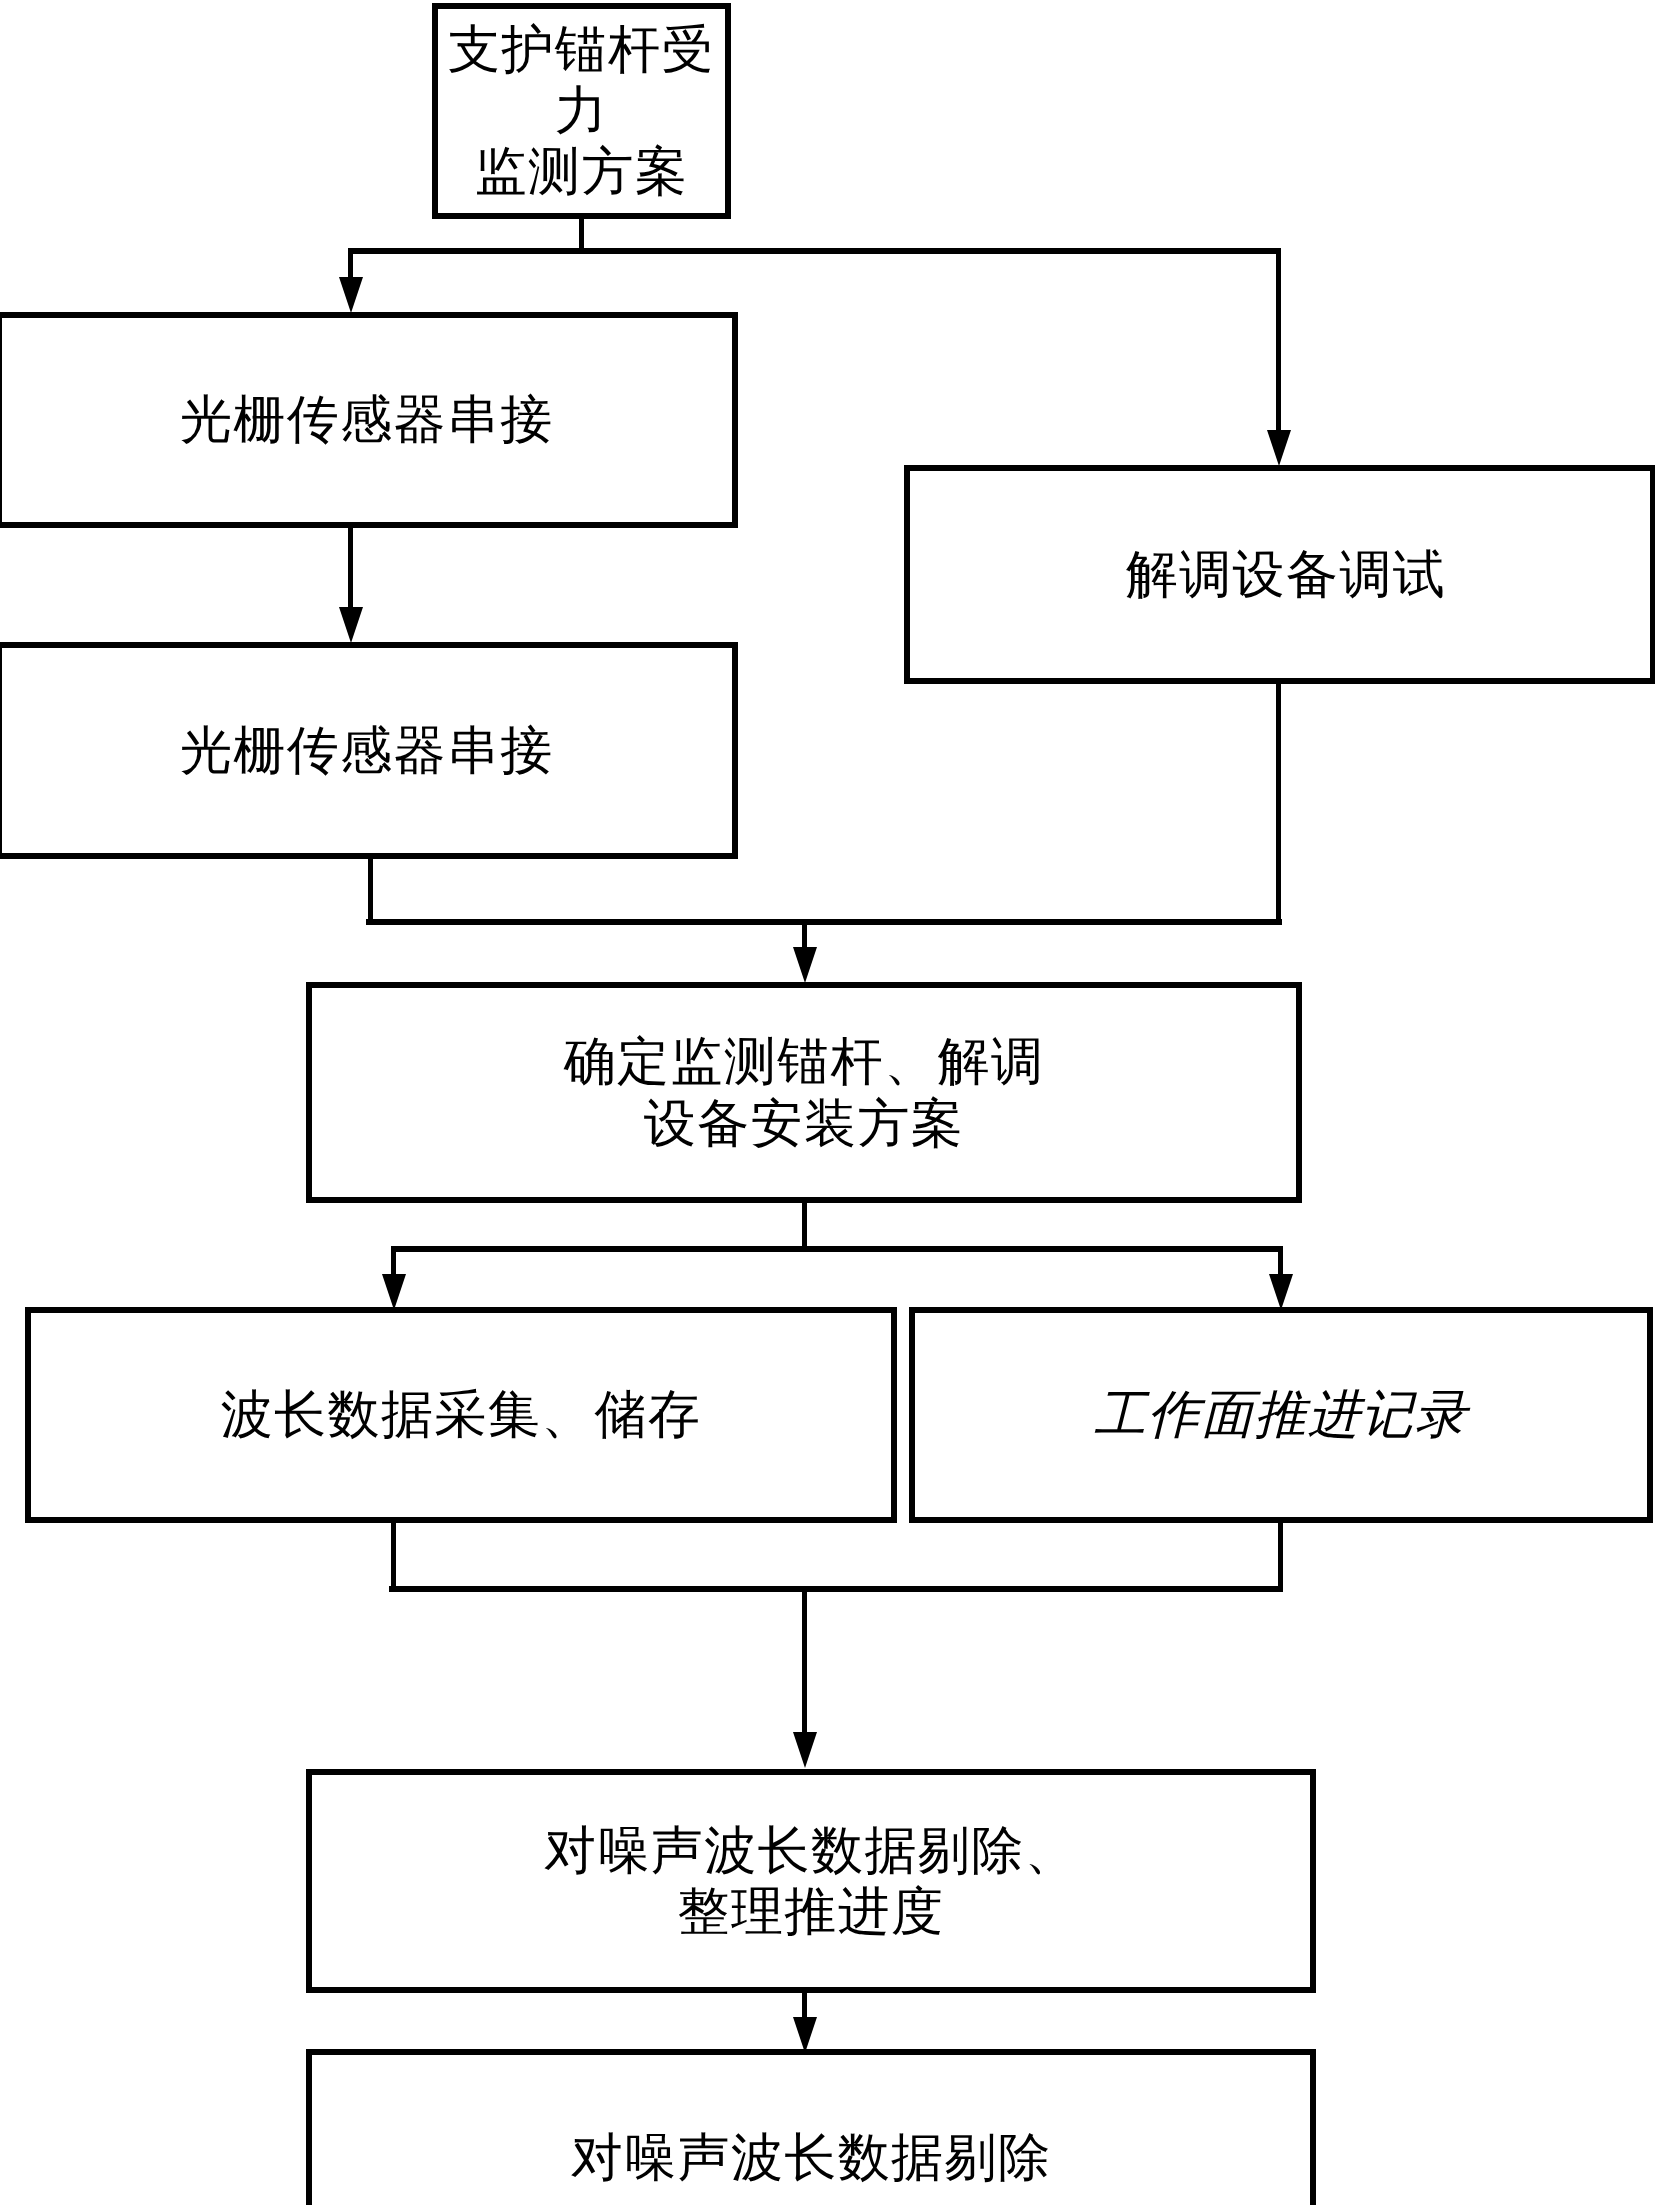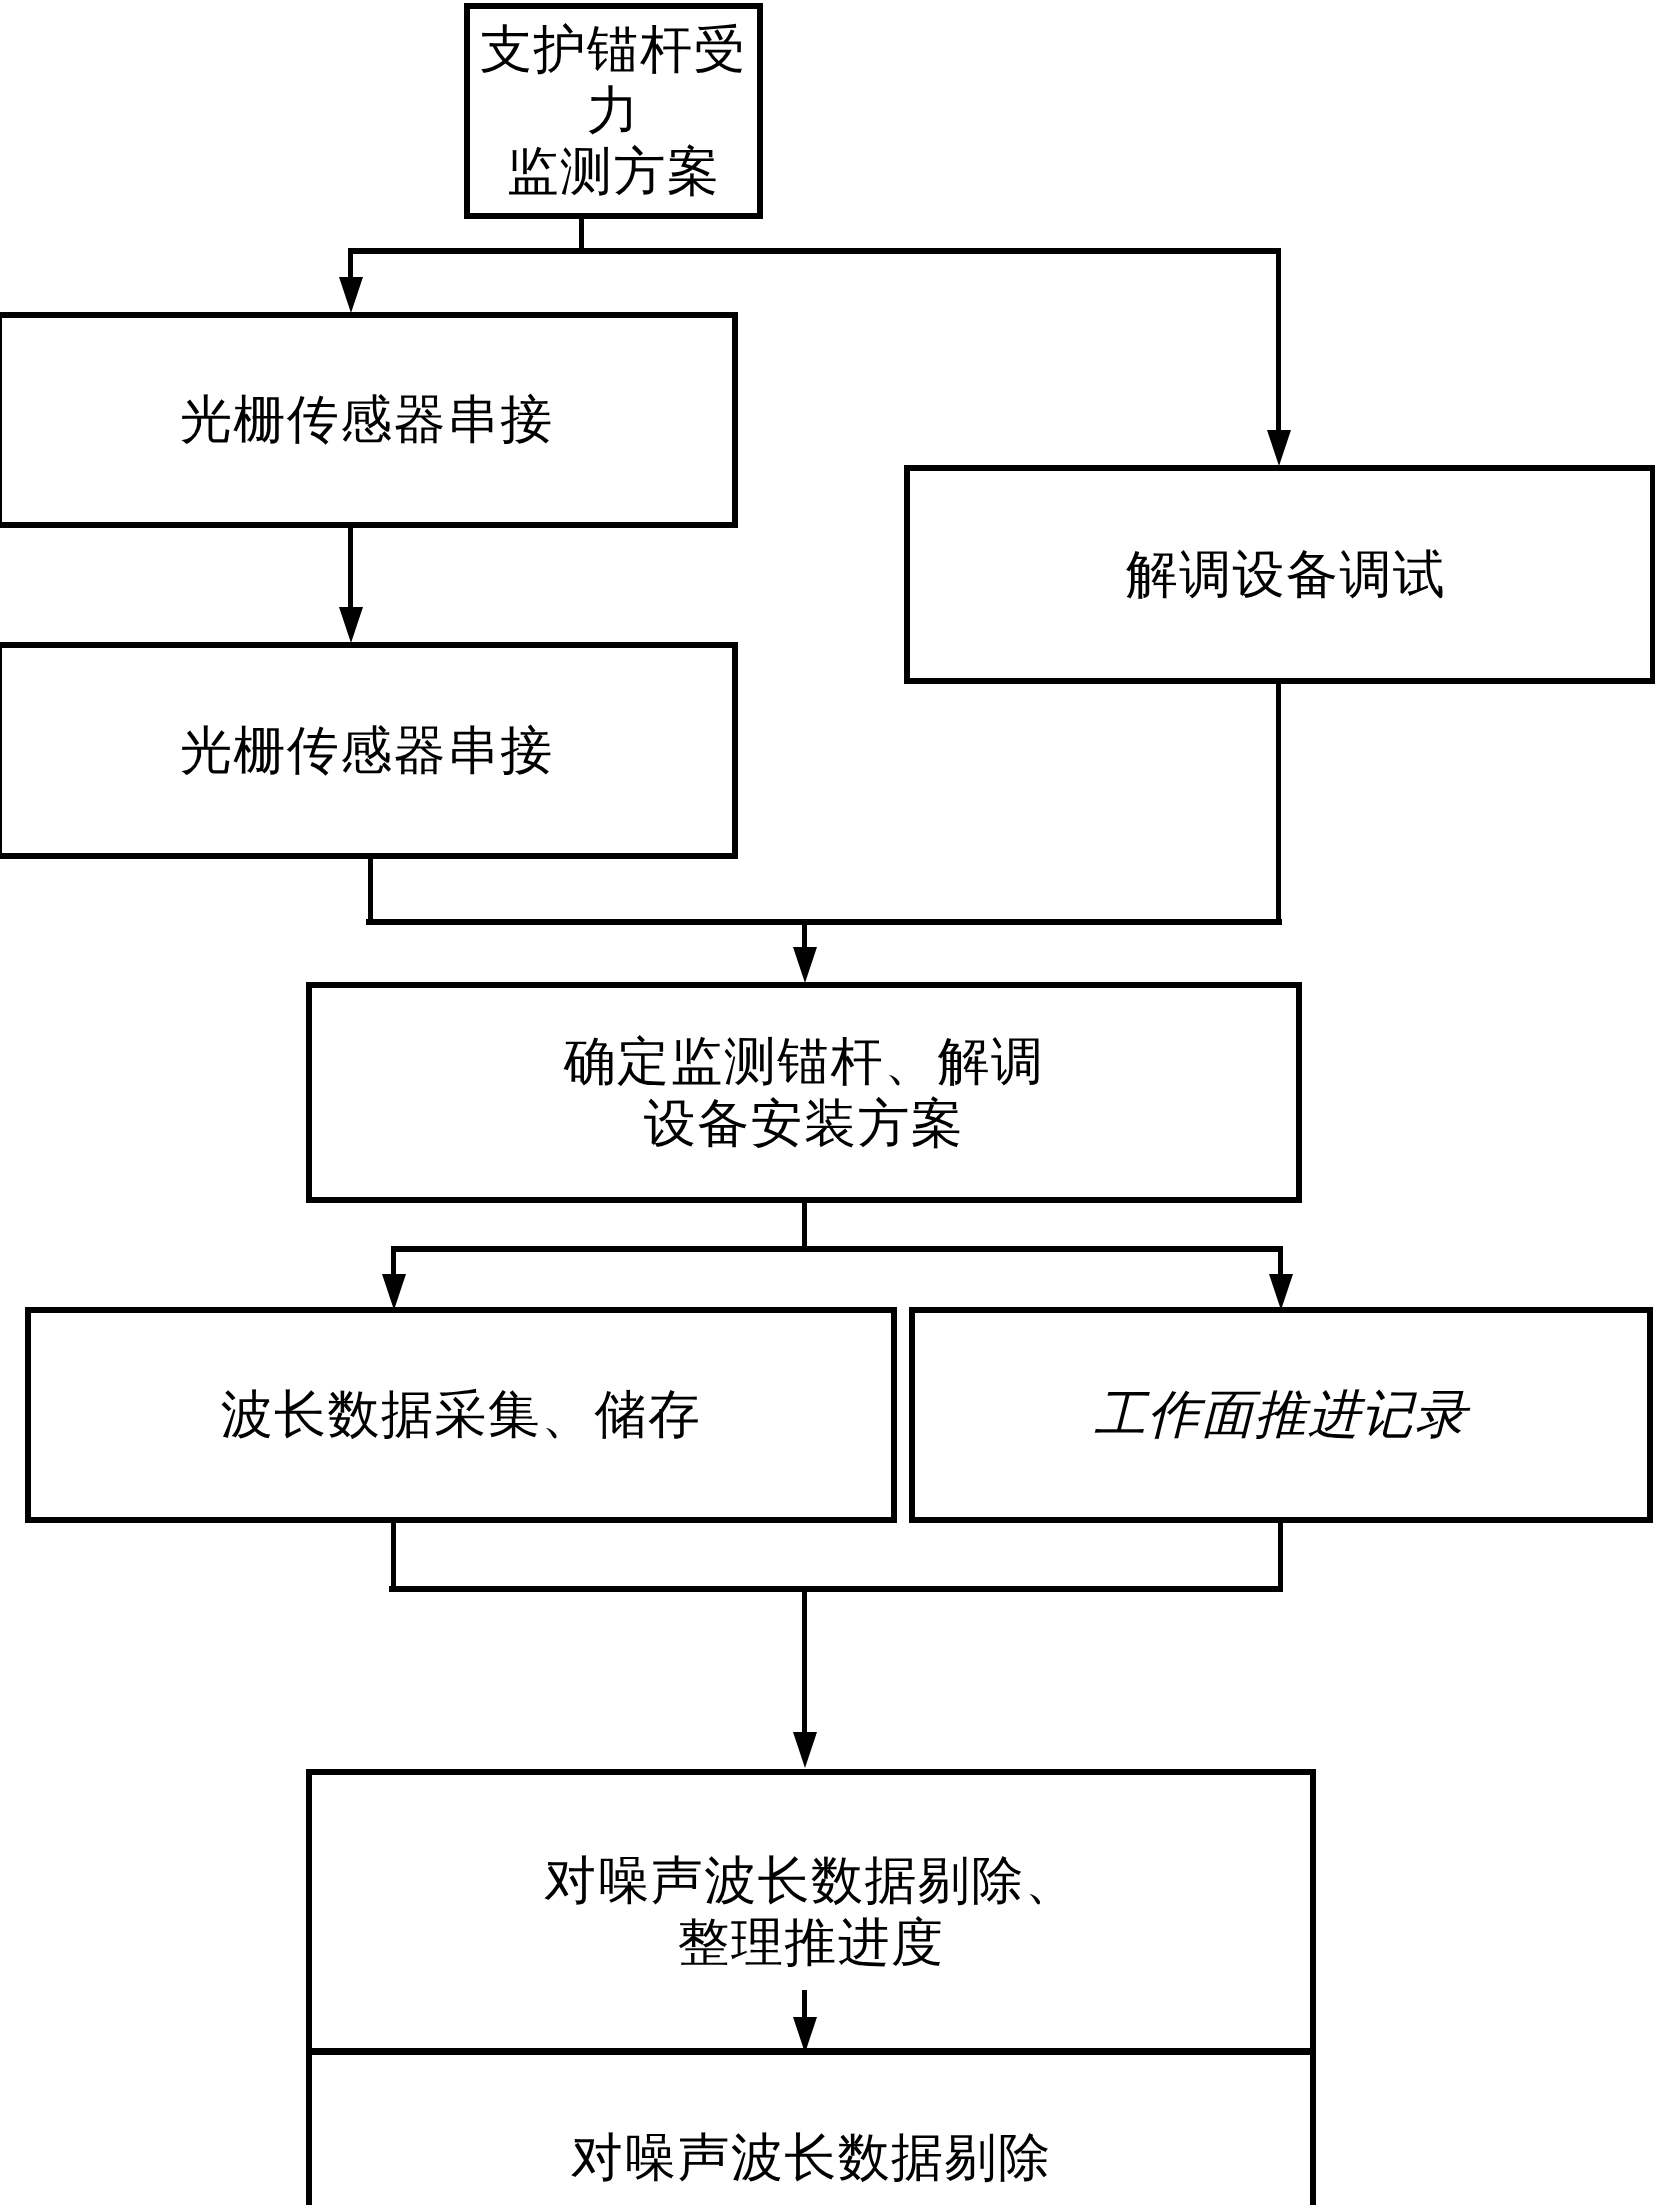--- a/index.html
+++ b/index.html
@@ -49,21 +49,21 @@
     border-left: 12px solid transparent;
     border-right: 12px solid transparent;
     border-top: 36px solid #000000;
   }
 </style>
 </head>
 <body>
 
 <div id="canvas">
 
-  <div class="node" style="left:432px; top:2.8px; width:299px; height:216px;margin-left:32px;">
+  <div class="node" style="left:432px; top:2.8px; width:299px; height:216px;">
     <span class="label">支护锚杆受力
 监测方案</span>
   </div>
 
   <div class="node" style="left:-4.2px; top:312px; width:742px; height:216px;">
     <span class="label">光栅传感器串接</span>
   </div>
 
   <div class="node" style="left:904px; top:465px; width:752px; height:219px;padding-left:12px;">
     <span class="label">解调设备调试</span>
@@ -79,21 +79,21 @@
   </div>
 
   <div class="node" style="left:25px; top:1307px; width:872px; height:216px;align-items:center;">
     <span class="label">波长数据采集、储存</span>
   </div>
 
   <div class="node" style="left:909px; top:1307px; width:744px; height:216px;font-style:italic;">
     <span class="label">工作面推进记录</span>
   </div>
 
-  <div class="node" style="left:306px; top:1769px; width:1010px; height:285px;">
+  <div class="node" style="left:306px; top:1769px; width:1010px; height:224px;">
     <span class="label">对噪声波长数据剔除、
 整理推进度</span>
   </div>
 
   <div class="node" style="left:306px; top:2049px; width:1010px; height:217px;">
     <span class="label">对噪声波长数据剔除</span>
   </div>
 
   <div class="edge v" style="left:579px; top:219px; height:32px;"></div>
   <div class="edge thick-h" style="left:348px; top:248px; width:933px;"></div>

